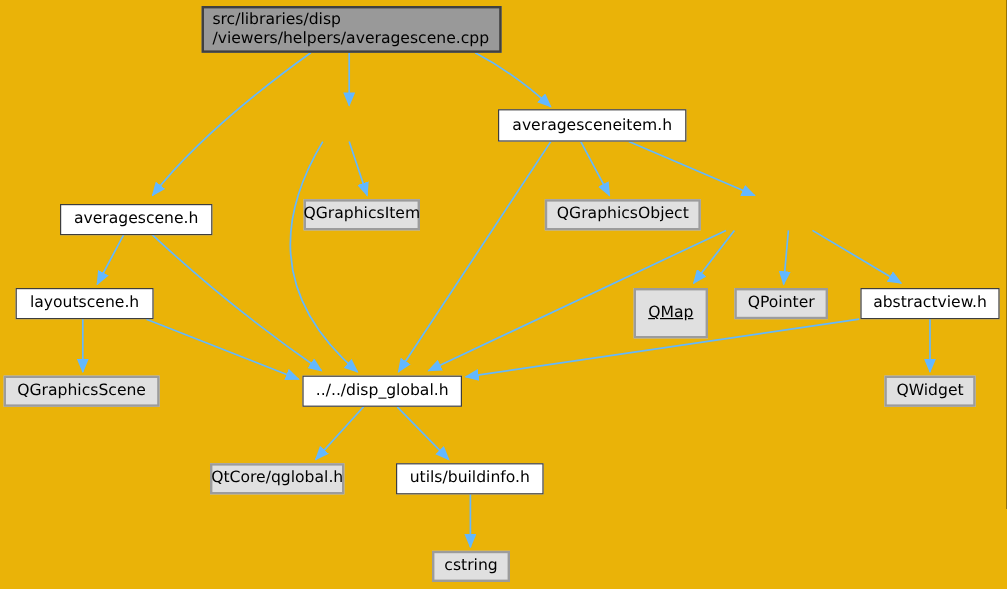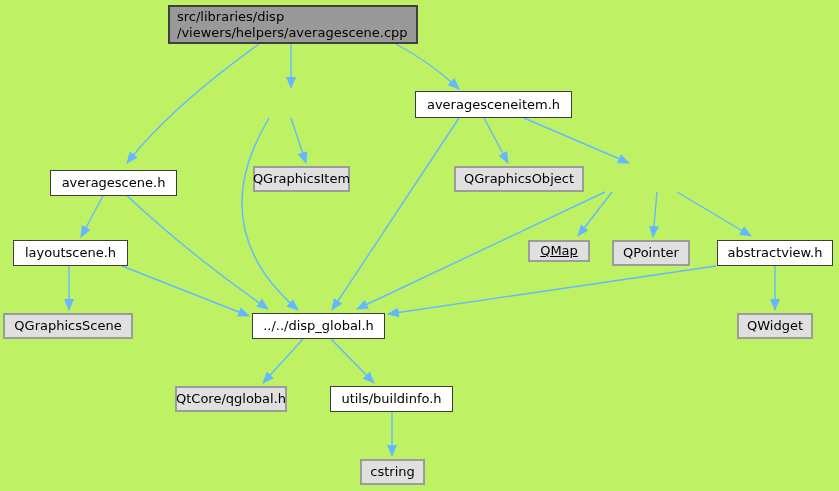--- a/index.html
+++ b/index.html
@@ -4,21 +4,21 @@
 <style>
   html, body {
     margin: 0;
     padding: 0;
     background: #000000;
   }
   #canvas {
     position: relative;
     width: 839px;
     height: 491px;
-    background: #bef264;
+    background: #eab308;
     overflow: hidden;
     font-family: "DejaVu Sans", "Liberation Sans", sans-serif;
   }
   #edges {
     position: absolute;
     left: 0; top: 0;
     width: 839px; height: 491px;
     pointer-events: none;
   }
   .edge {
@@ -88,21 +88,21 @@
       <path d="M392,411 L392,456" class="edge" marker-end="url(#arrow)"></path>
     </svg>
 
   <div class="node t-root" style="left: 168px; top: 5px; width: 250px; height: 39px;">src/libraries/disp
 /viewers/helpers/averagescene.cpp</div>
   <div class="node t-internal" style="left: 415px; top: 91px; width: 157px; height: 27px;">averagesceneitem.h</div>
   <div class="node t-internal" style="left: 50px; top: 170px; width: 127px; height: 26px;">averagescene.h</div>
   <div class="node t-external" style="left: 253px; top: 166px; width: 97px; height: 26px;">QGraphicsItem</div>
   <div class="node t-external" style="left: 454px; top: 166px; width: 130px; height: 26px;">QGraphicsObject</div>
   <div class="node t-internal" style="left: 13px; top: 240px; width: 115px; height: 26px;">layoutscene.h</div>
-  <div class="node t-external" style="left: 528px; top: 240px; width: 62px; height: 22px; text-decoration: underline;">QMap</div>
+  <div class="node t-external" style="left: 528px; top: 240px; width: 62px; height: 42px; text-decoration: underline;">QMap</div>
   <div class="node t-external" style="left: 612px; top: 240px; width: 78px; height: 26px;">QPointer</div>
   <div class="node t-internal" style="left: 717px; top: 240px; width: 116px; height: 26px;">abstractview.h</div>
   <div class="node t-external" style="left: 3px; top: 313px; width: 130px; height: 26px;">QGraphicsScene</div>
   <div class="node t-internal" style="left: 252px; top: 313px; width: 133px; height: 26px;">../../disp_global.h</div>
   <div class="node t-external" style="left: 737px; top: 313px; width: 76px; height: 26px;">QWidget</div>
   <div class="node t-external" style="left: 175px; top: 386px; width: 112px; height: 26px;">QtCore/qglobal.h</div>
   <div class="node t-internal" style="left: 330px; top: 386px; width: 123px; height: 26px;">utils/buildinfo.h</div>
   <div class="node t-external" style="left: 360px; top: 459px; width: 65px; height: 26px;">cstring</div>
 </div>
 

